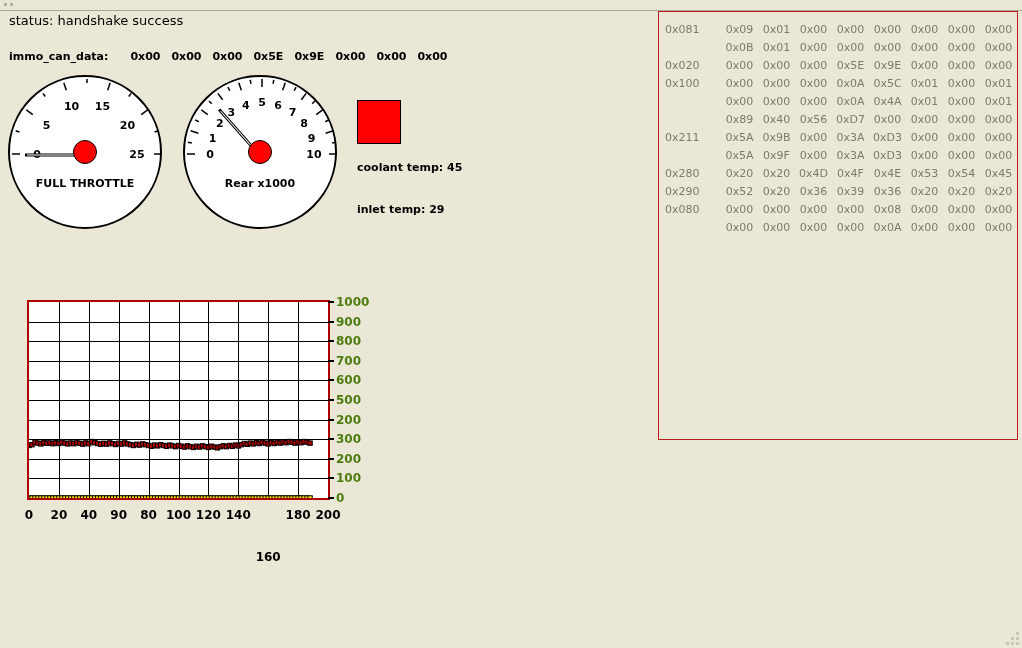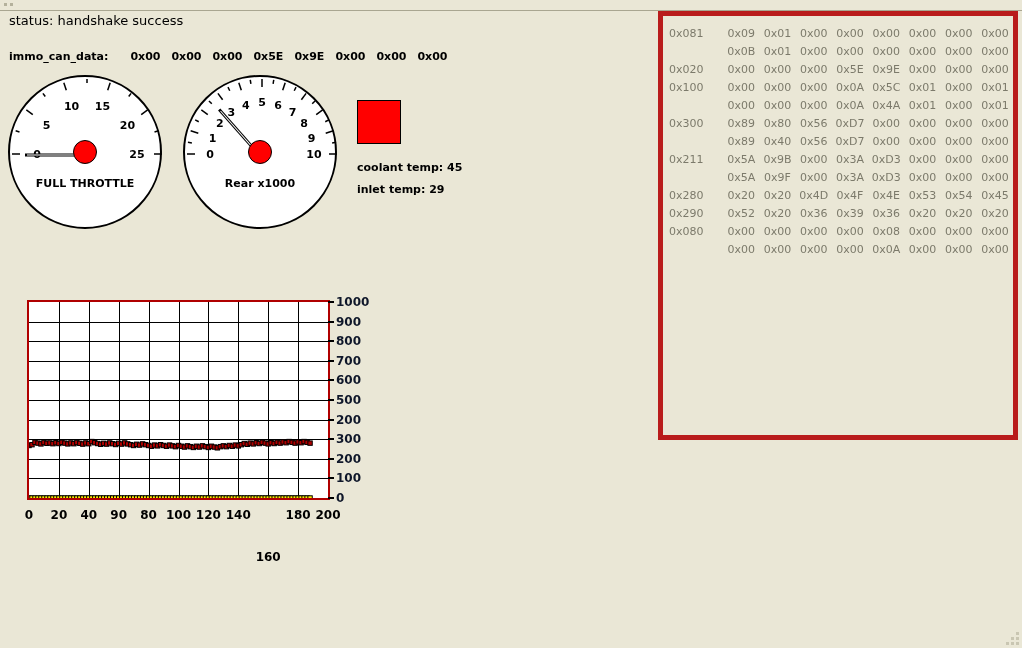--- a/index.html
+++ b/index.html
@@ -166,21 +166,21 @@
   .temp-line {
     position: absolute;
     left: 357px;
     font-size: 11px;
     font-weight: bold;
     color: #000;
     font-family: "DejaVu Sans", sans-serif;
     white-space: nowrap;
   }
   #coolant-temp { top: 161px; }
-  #inlet-temp { top: 183px; text-align: center; }
+  #inlet-temp { top: 203px; text-align: center; }
 
   
   .chart-wrap {
     position: absolute;
     left: 0px; top: 280px;
     width: 380px; height: 260px;
   }
   .plot {
     position: absolute;
     left: 27px; top: 20px;
@@ -198,21 +198,21 @@
   .plot svg.series {
     position: absolute;
     left: 0; top: 0;
     width: 100%; height: 100%;
   }
   .ytick {
     position: absolute;
     left: 336px;
     font-size: 12px;
     font-weight: bold;
-    color: #0f172a;
+    color: #4d7c0f;
     font-family: "DejaVu Sans", sans-serif;
     transform: translateY(-50%);
     white-space: nowrap;
   }
   .ytick-mark {
     position: absolute;
     left: 328px;
     width: 6px; height: 2px;
     background: #000;
   }
@@ -226,21 +226,21 @@
     transform: translateX(-50%);
     white-space: nowrap;
   }
 
   
   .can-panel {
     position: absolute;
     left: 658px; top: 11px;
     width: 360px; height: 429px;
     background: #eae7d6;
-    border: 5px solid #b91c1c;
+    border: 1px solid #b91c1c;
     box-sizing: border-box;
     overflow: hidden;
   }
   .can-table {
     position: absolute;
     left: 0; top: 8px;
     width: 100%;
     border-collapse: collapse;
     font-size: 11px;
     color: #7c7a6b;
@@ -670,31 +670,20 @@
             <td class="byte-cell">0x00</td>
             <td class="byte-cell">0x00</td>
             <td class="byte-cell">0x00</td>
             <td class="byte-cell">0x0A</td>
             <td class="byte-cell">0x4A</td>
             <td class="byte-cell">0x01</td>
             <td class="byte-cell">0x00</td>
             <td class="byte-cell">0x01</td>
           </tr>
           <tr>
-            <td class="id-cell">0x300</td>
-            <td class="byte-cell">0x89</td>
-            <td class="byte-cell">0x80</td>
-            <td class="byte-cell">0x56</td>
-            <td class="byte-cell">0xD7</td>
-            <td class="byte-cell">0x00</td>
-            <td class="byte-cell">0x00</td>
-            <td class="byte-cell">0x00</td>
-            <td class="byte-cell">0x00</td>
-          </tr>
-          <tr>
             <td class="id-cell"></td>
             <td class="byte-cell">0x89</td>
             <td class="byte-cell">0x40</td>
             <td class="byte-cell">0x56</td>
             <td class="byte-cell">0xD7</td>
             <td class="byte-cell">0x00</td>
             <td class="byte-cell">0x00</td>
             <td class="byte-cell">0x00</td>
             <td class="byte-cell">0x00</td>
           </tr>

